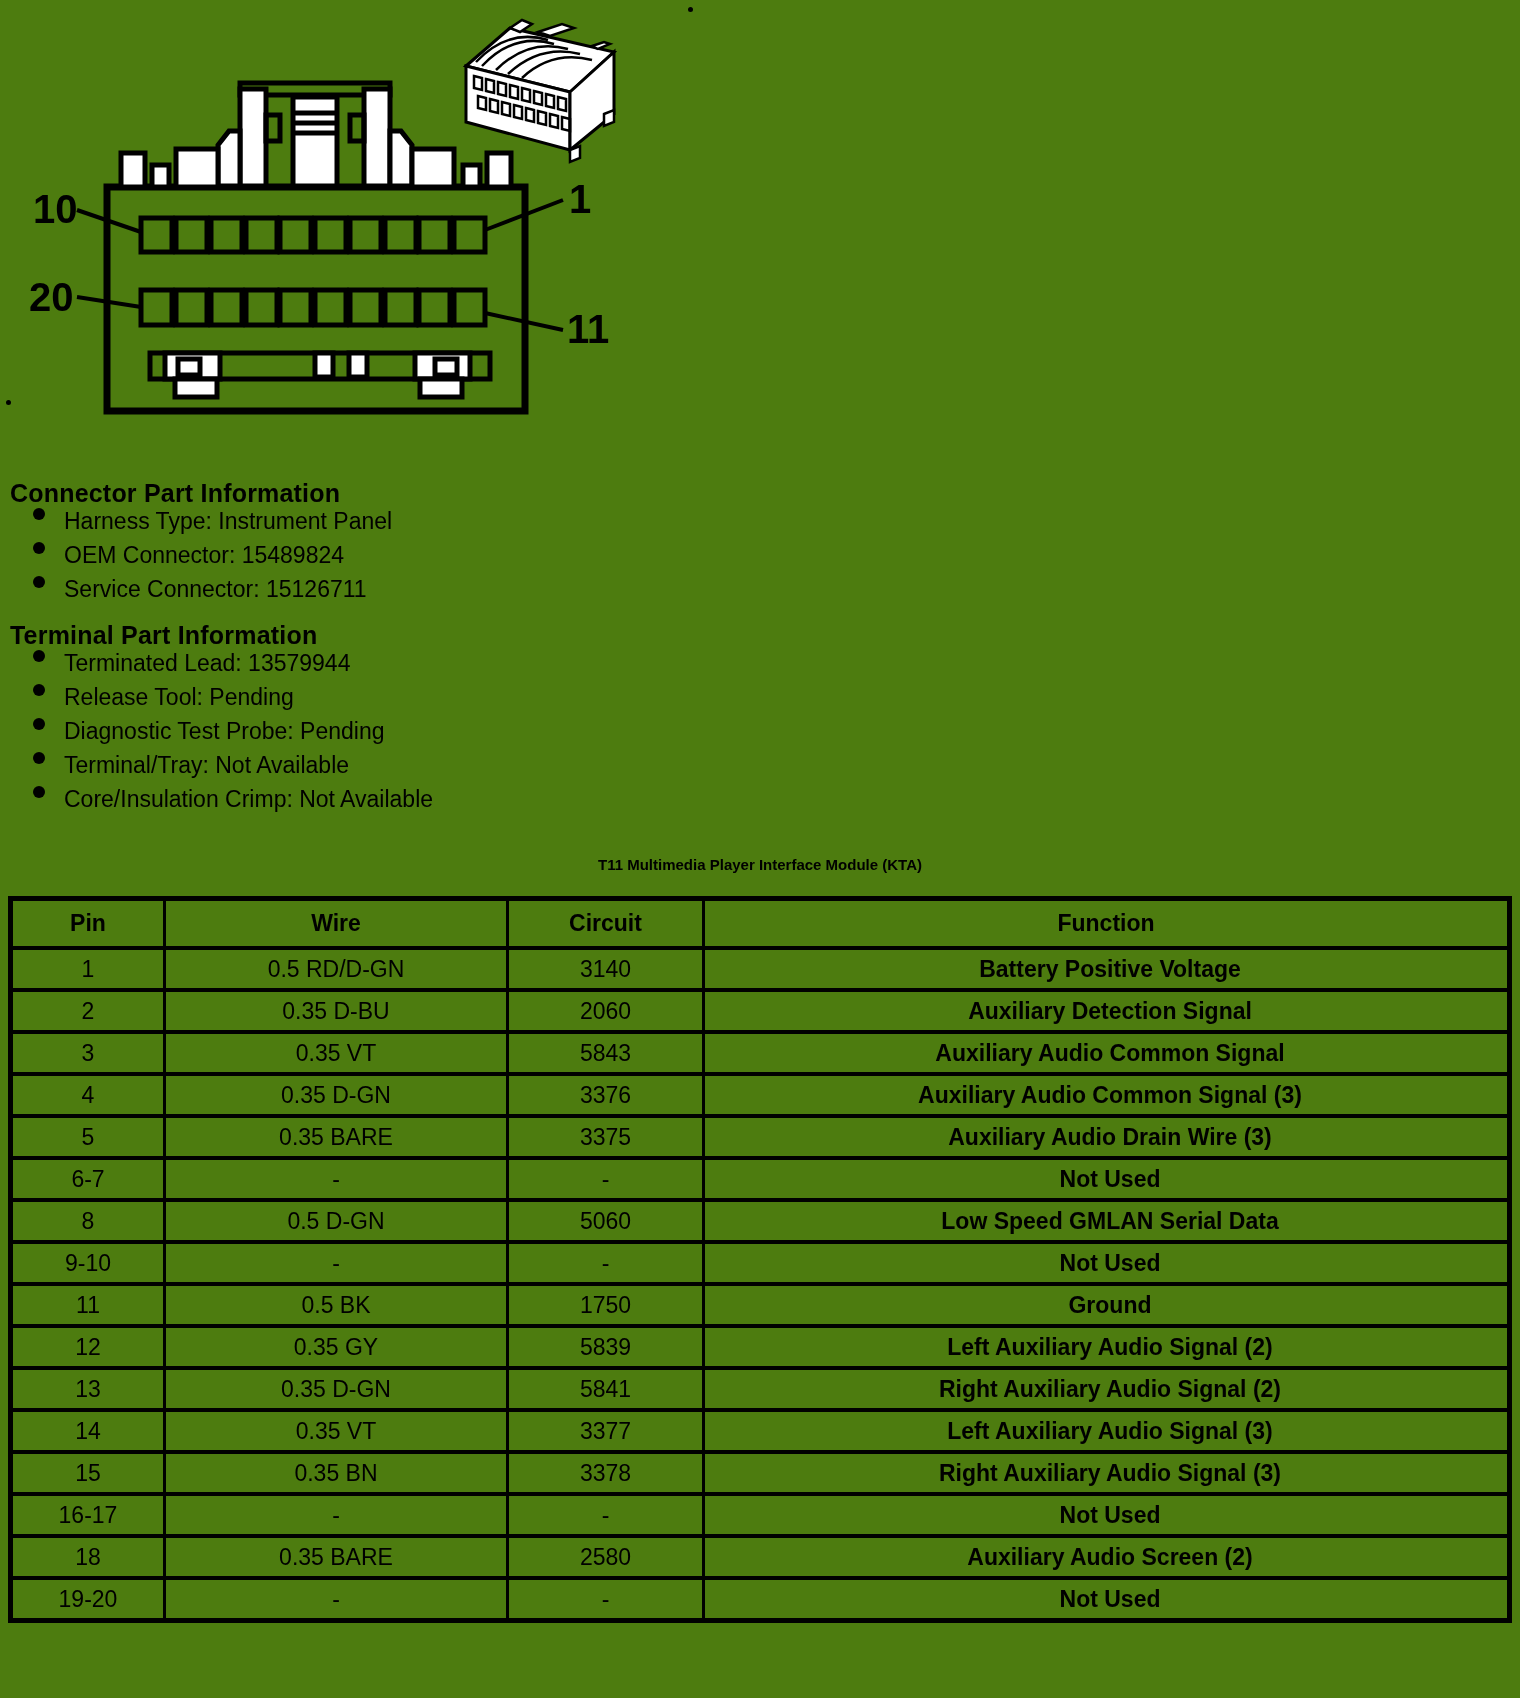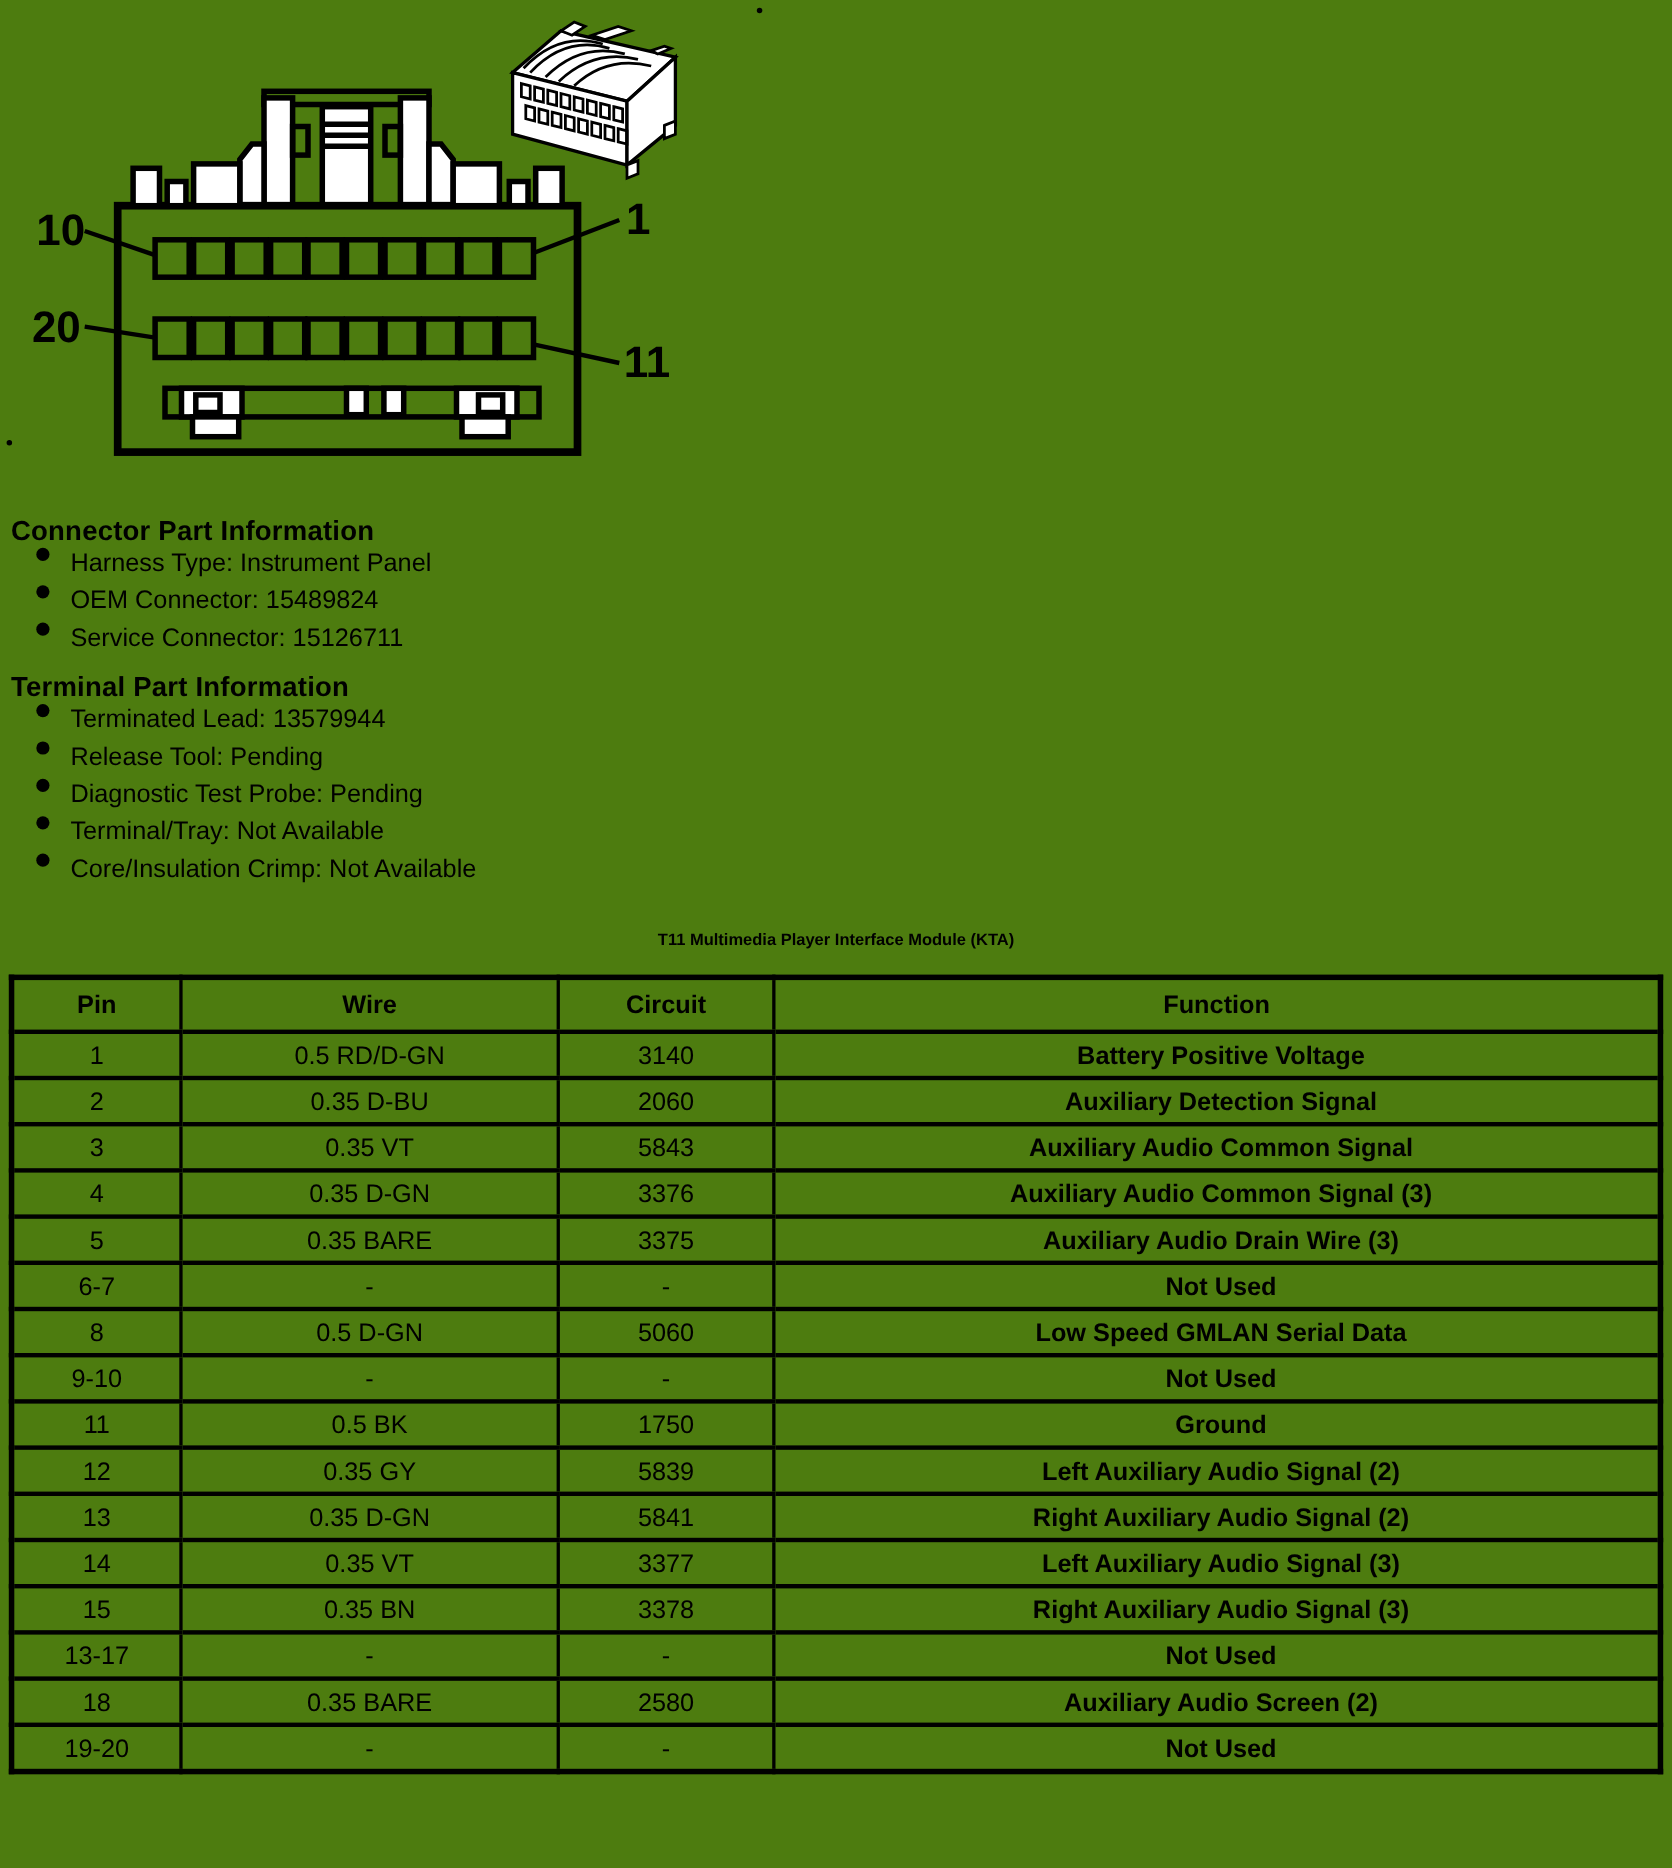--- a/index.html
+++ b/index.html
@@ -12,21 +12,21 @@
   .face-svg {position:absolute; left:15px; top:75px;}
   .iso-svg  {position:absolute; left:452px; top:2px;}
   .dot {position:absolute; width:5px; height:5px; background:#000; border-radius:50%;}
   .dot-top {left:688px; top:7px;}
   .dot-left {left:6px; top:400px;}
   
   .section-heading {
     font-size:25px; font-weight:700; line-height:30px;
     margin:0 0 0 10px; letter-spacing:0.2px;
   }
-  .h-connector {margin-top:6px;}
+  .h-connector {margin-top:16px;}
   .h-terminal {margin-top:10px;}
   ul.bullet-list {list-style:none; margin:0; padding:0;}
   .bl-1 {margin-top:30px;}
   .bl-2 {margin-top:22px;}
   ul.bullet-list li {
     display:flex; align-items:flex-start; height:34px;
     margin-left:33px; font-size:23px;
   }
   .bullet {
     width:12px; height:12px; background:#000; border-radius:50%;
@@ -298,21 +298,21 @@
           <td class="col-circuit">3377</td>
           <td class="col-function">Left Auxiliary Audio Signal (3)</td>
         </tr>
         <tr>
           <td class="col-pin">15</td>
           <td class="col-wire">0.35 BN</td>
           <td class="col-circuit">3378</td>
           <td class="col-function">Right Auxiliary Audio Signal (3)</td>
         </tr>
         <tr>
-          <td class="col-pin">13-17</td>
+          <td class="col-pin">16-17</td>
           <td class="col-wire">-</td>
           <td class="col-circuit">-</td>
           <td class="col-function">Not Used</td>
         </tr>
         <tr>
           <td class="col-pin">18</td>
           <td class="col-wire">0.35 BARE</td>
           <td class="col-circuit">2580</td>
           <td class="col-function">Auxiliary Audio Screen (2)</td>
         </tr>

